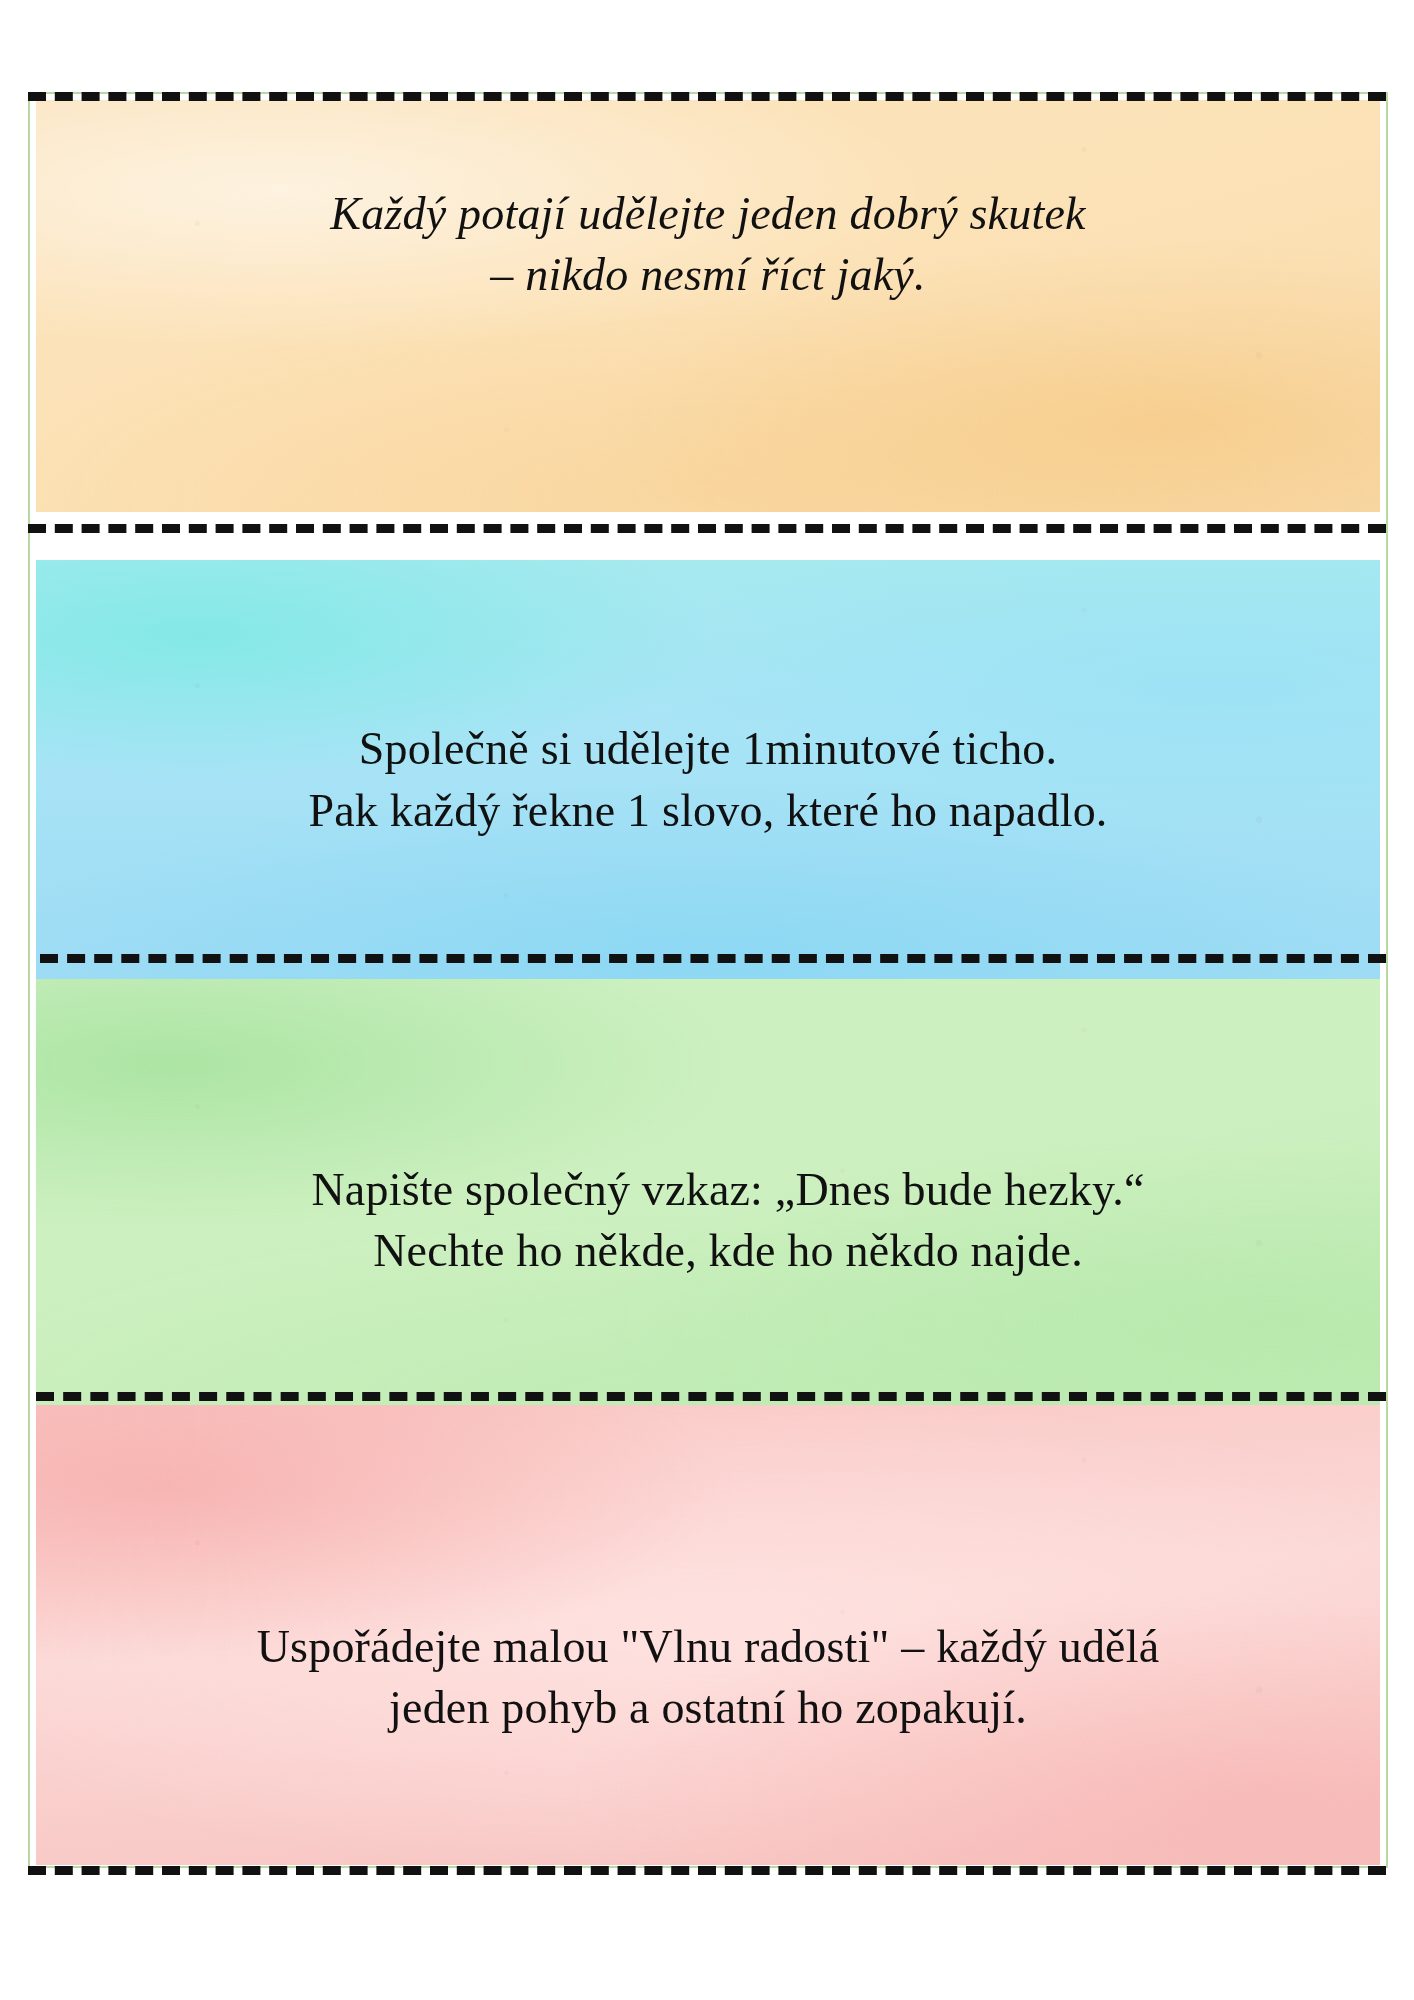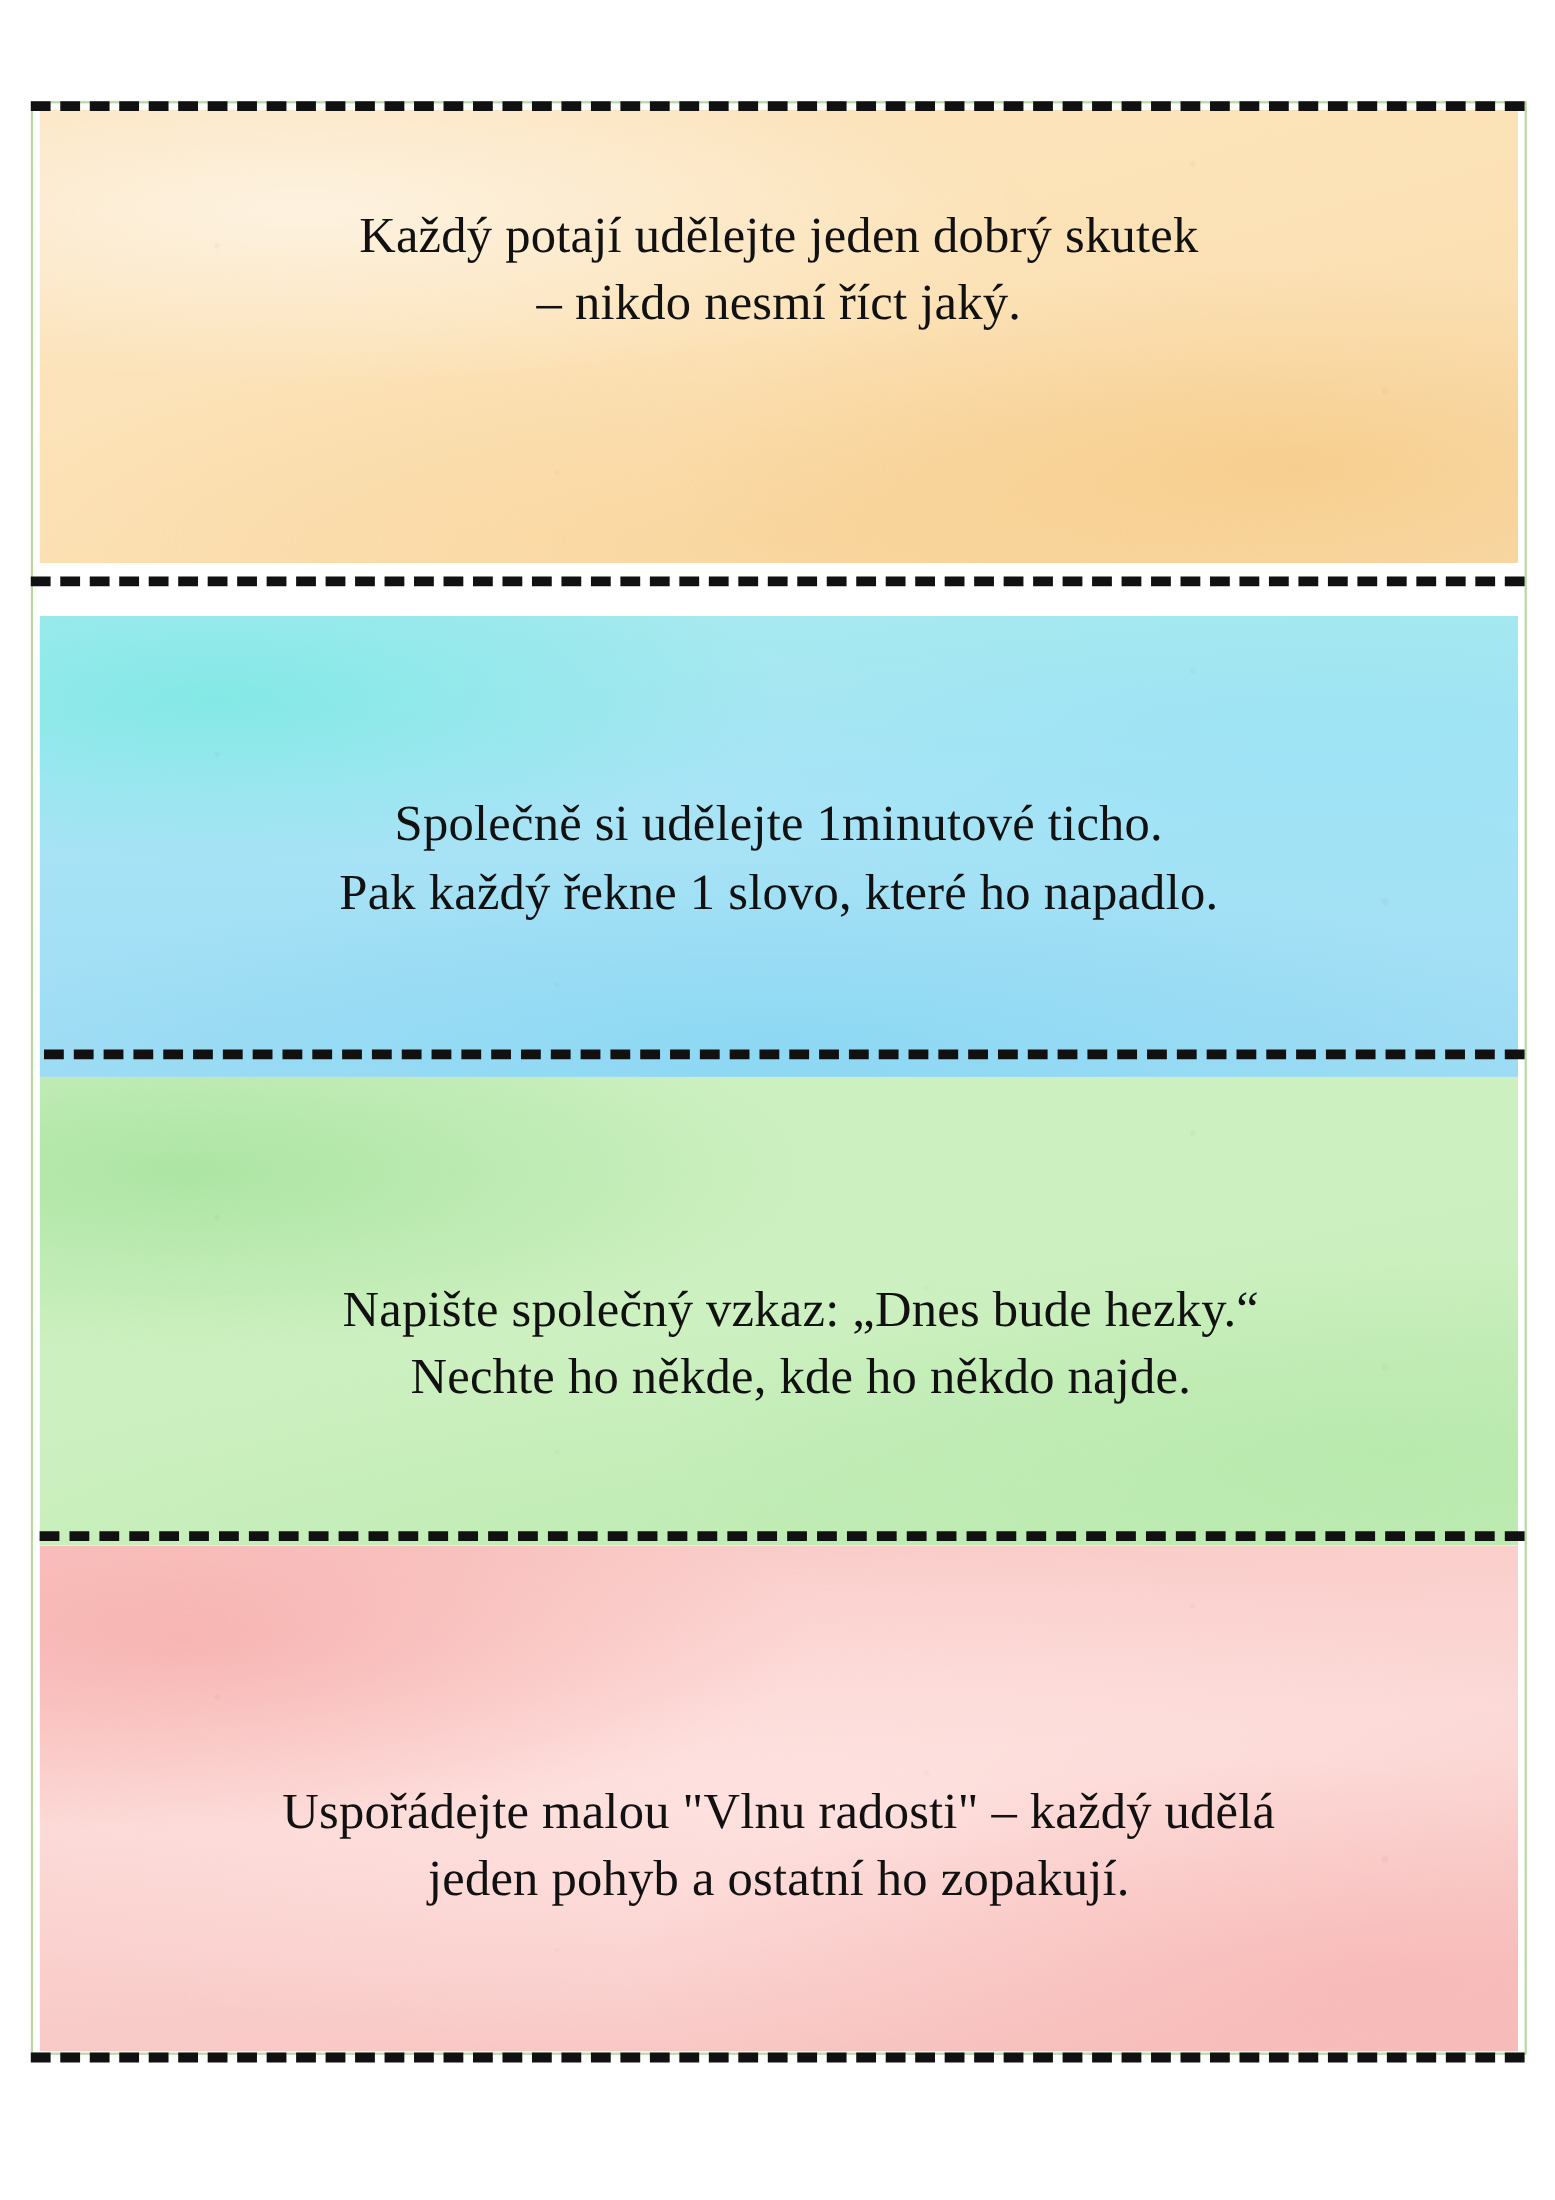--- a/index.html
+++ b/index.html
@@ -35,21 +35,21 @@
   .card {
     position: relative;
     box-sizing: border-box;
     display: flex;
     align-items: center;
     justify-content: center;
     overflow: hidden;
   }
 
   
-  .card-0 { height: 424px; }
+  .card-0 { height: 424px; font-style: italic; }
   .card-1 { height: 430px; margin-top: 48px; }
   .card-2 { height: 438px; padding-left: 40px; }
   .card-3 { height: 473px; }
 
   
   .cutline {
     position: absolute;
     left: 0;
     right: 0;
     height: 0;

